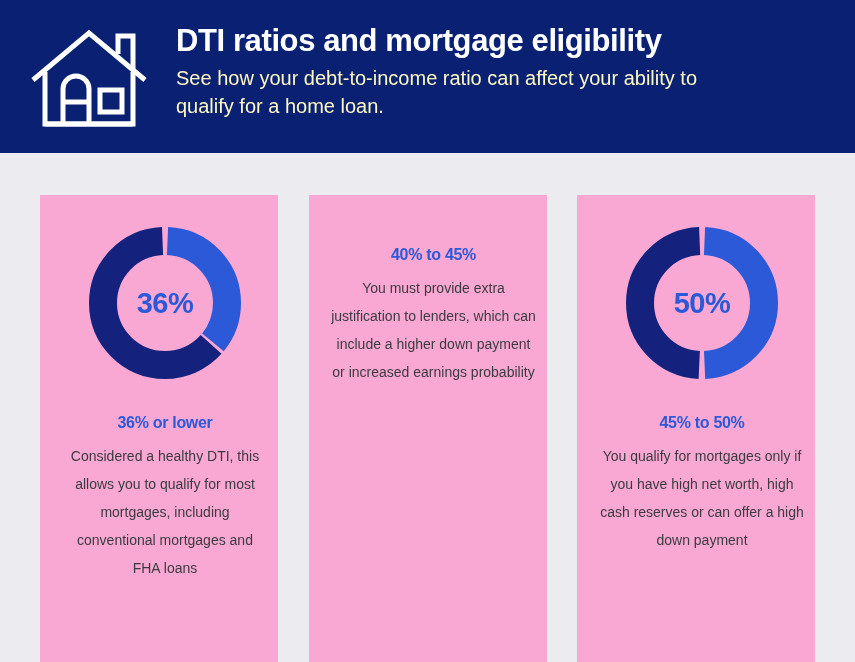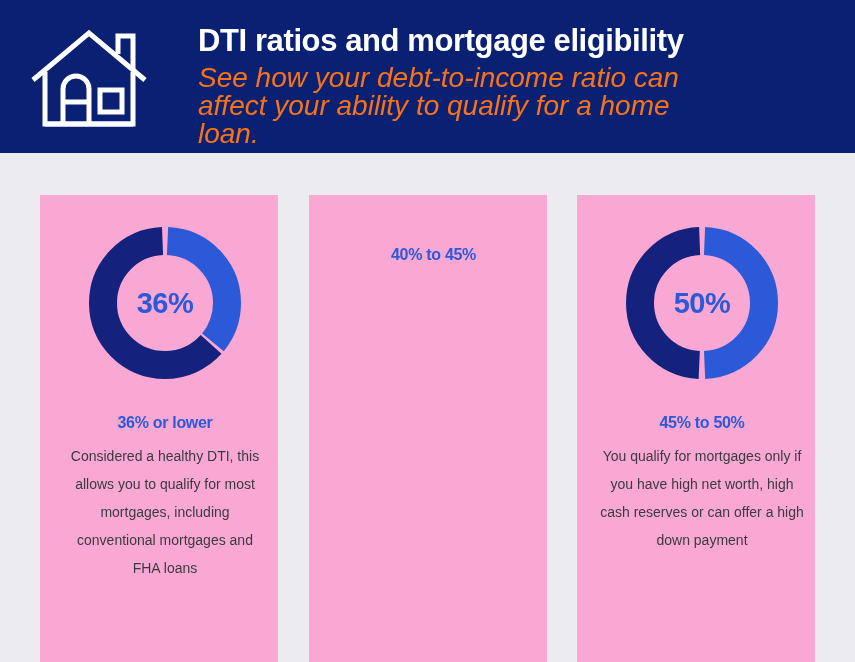--- a/index.html
+++ b/index.html
@@ -29,48 +29,46 @@
     height: 153px;
     background: #0a2073;
     box-sizing: border-box;
   }
   #header-inner {
     position: absolute;
     left: 30px;
     top: 20px;
     display: flex;
     align-items: flex-start;
-    gap: 22px;
   }
   #house-icon {
     width: 118px;
     height: 105px;
     flex: 0 0 auto;
     margin-top: 7px;
   }
   #header-text {
     margin-left: 28px;
     padding-top: 3px;
   }
   #header-title {
     color: #ffffff;
     font-size: 31px;
     font-weight: bold;
     letter-spacing: -0.4px;
     line-height: 36px;
     white-space: nowrap;
   }
   #header-subtitle {
-    color: #f97316;
-    font-size: 28px;
+    color: #fef9c3;
+    font-size: 20px;
     font-weight: normal;
     line-height: 28px;
     margin-top: 5px;
     max-width: 540px;
-    font-style: italic;
   }
 
   
   #cards {
     position: absolute;
     left: 40px;
     top: 195px;
     width: 775px;
     height: 424px;
     display: flex;
@@ -175,20 +173,21 @@
           <circle cx="80" cy="80" r="62" fill="none" stroke="#2b59d8" stroke-width="28" stroke-dasharray="137.2 252.3" stroke-dashoffset="-2.6" transform="rotate(-90 80 80)"></circle>
         </svg>
         <div class="donut-center">36%</div>
       </div>
       <div class="card-heading">36% or lower</div>
       <div class="card-body">Considered a healthy DTI, this allows you to qualify for most mortgages, including conventional mortgages and FHA loans</div>
     </div>
 
     <div class="card">
       <div class="card-heading">40% to 45%</div>
+      <div class="card-body">You must provide extra justification to lenders, which can include a higher down payment or increased earnings probability</div>
     </div>
 
     <div class="card">
       <div class="donut-wrap">
         <svg class="donut-svg" viewBox="0 0 160 160">
 
           <circle cx="80" cy="80" r="62" fill="none" stroke="#14227e" stroke-width="28" stroke-dasharray="189.2 200.3" stroke-dashoffset="-197.3" transform="rotate(-90 80 80)"></circle>
 
           <circle cx="80" cy="80" r="62" fill="none" stroke="#2b59d8" stroke-width="28" stroke-dasharray="189.2 200.3" stroke-dashoffset="-2.6" transform="rotate(-90 80 80)"></circle>
         </svg>

